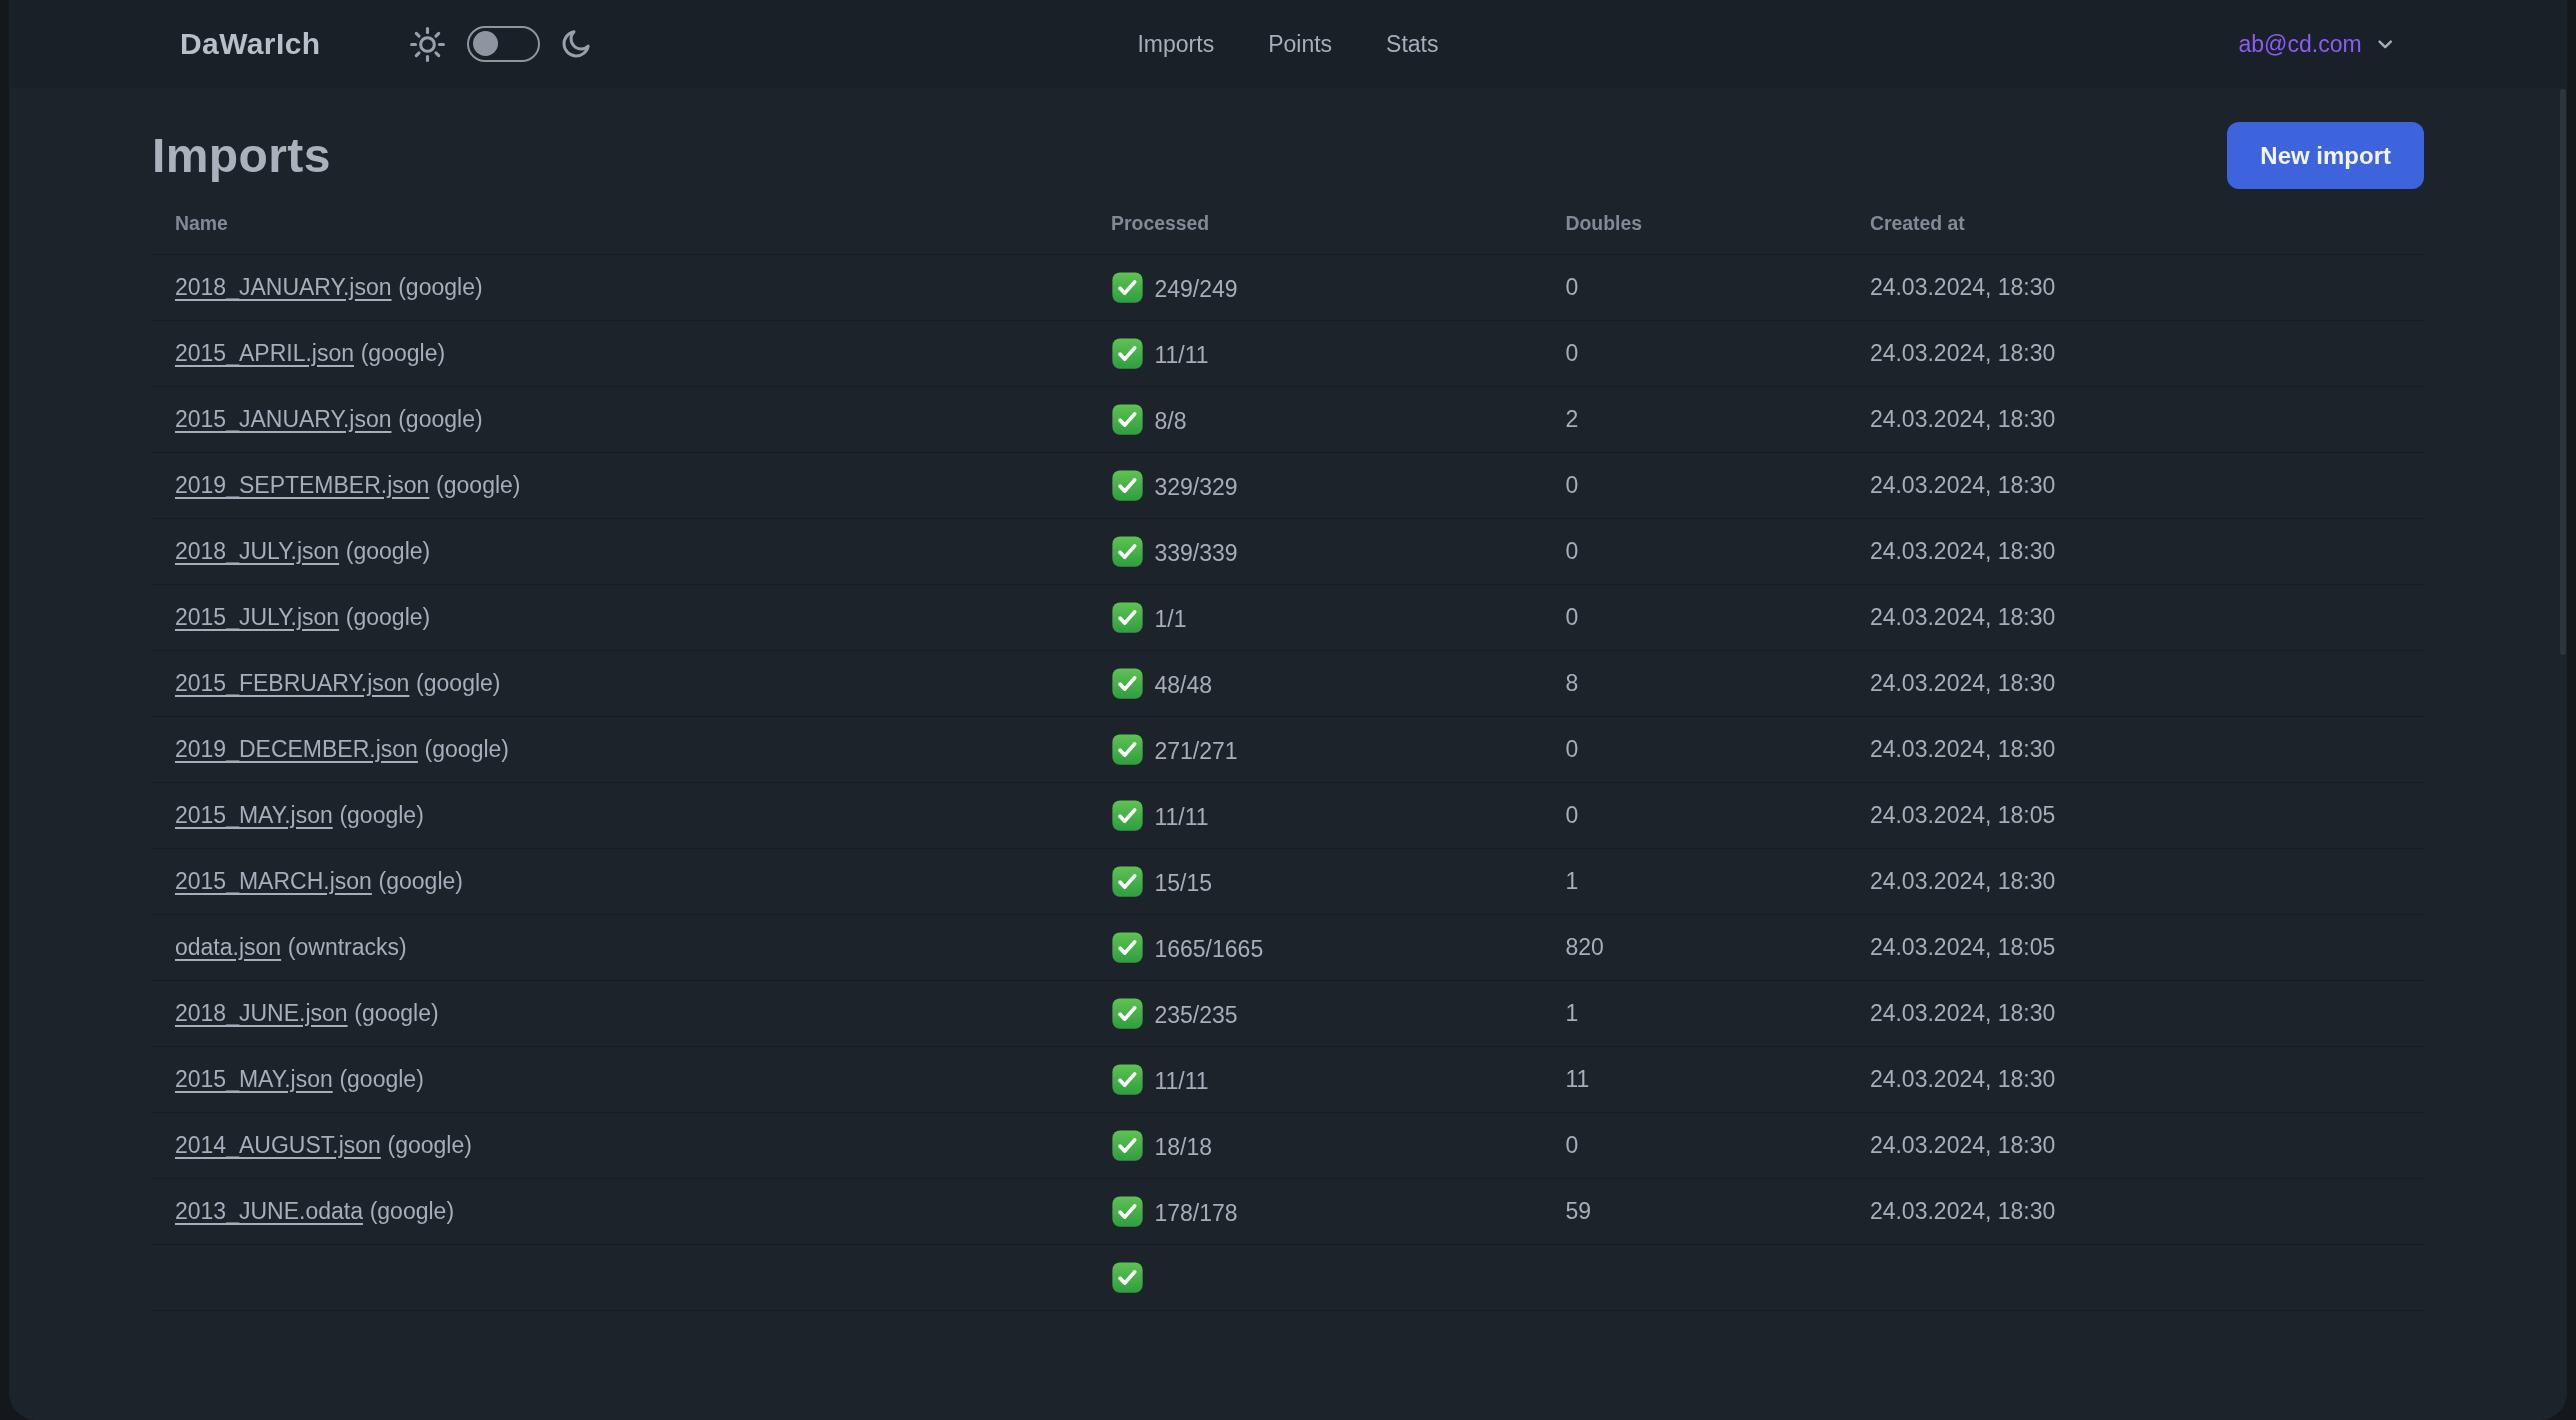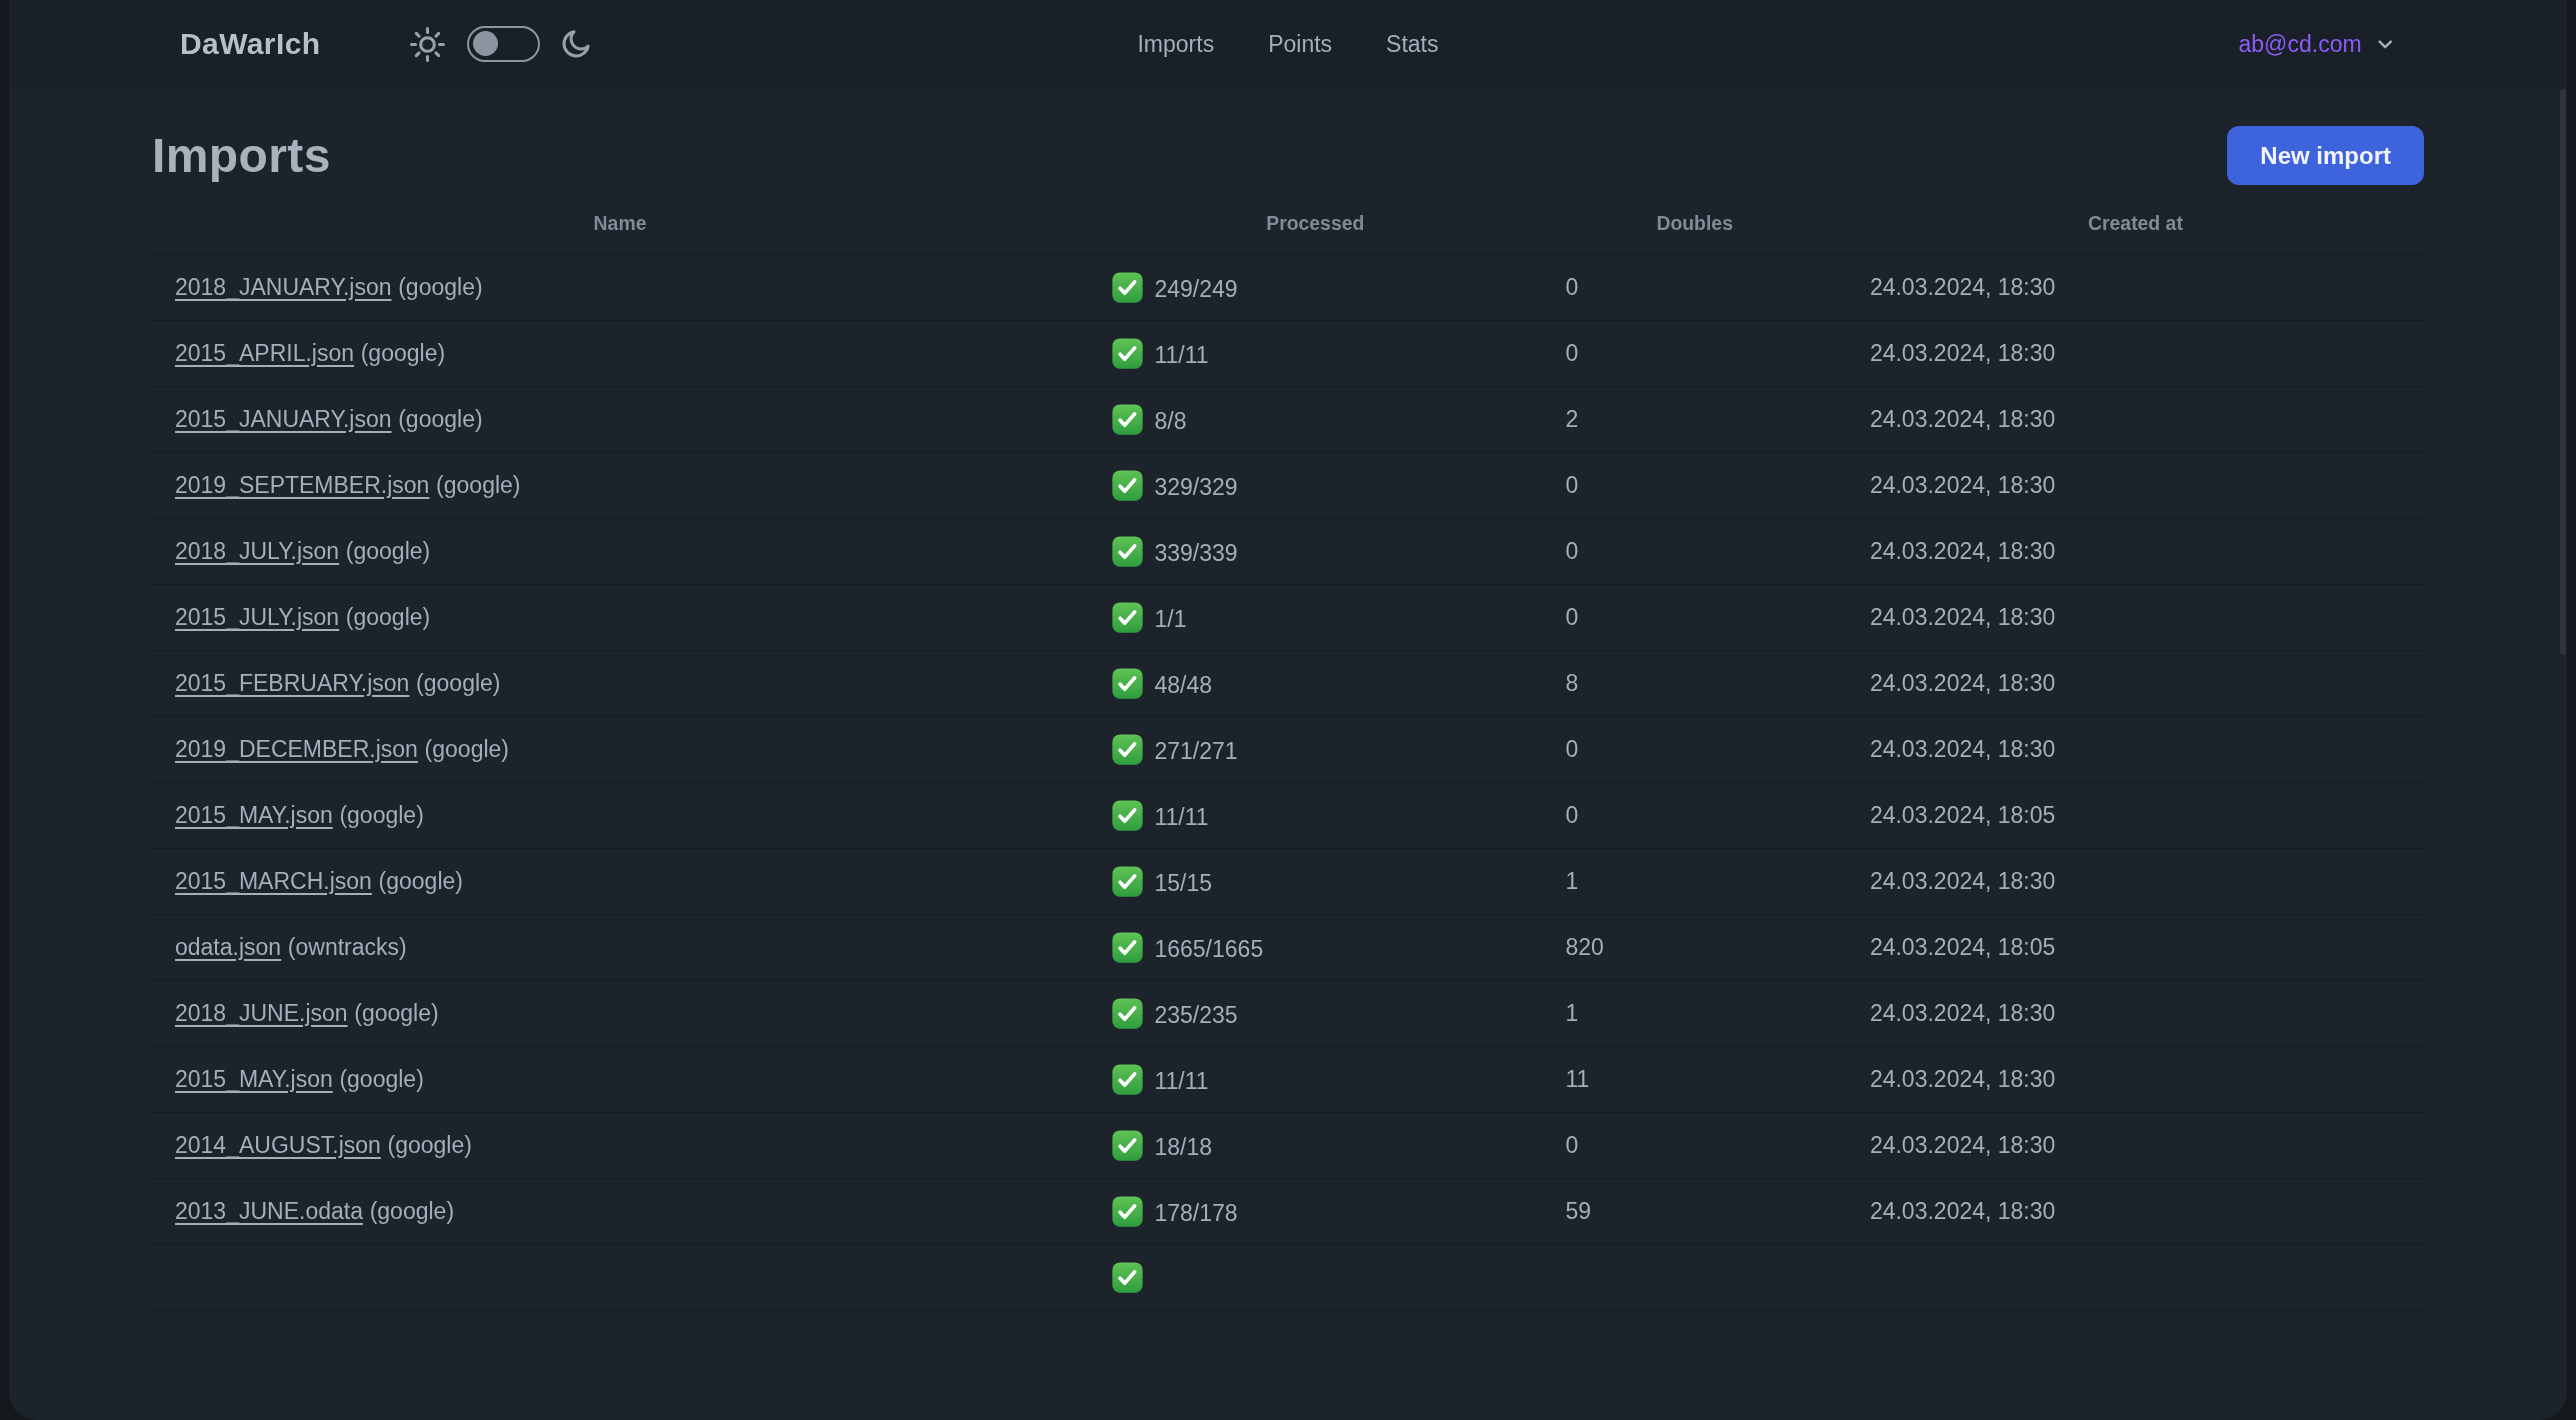--- a/index.html
+++ b/index.html
@@ -47,30 +47,30 @@
   .user-group { margin-left: auto; display: flex; align-items: center; gap: 12px; cursor: pointer; }
   .user-email { color: #8b5cf6; font-size: 23px; }
   
   main { padding: 0 143px; }
   .title-row {
     margin-top: 33px; height: 69px;
     display: flex; align-items: center; justify-content: space-between;
   }
   .page-title { font-size: 48px; font-weight: 800; color: #a9b1bd; letter-spacing: 0.4px; }
   .btn-primary {
-    height: 59px; padding: 0 33px;
+    height: 67px; padding: 0 33px;
     background: #3d63dd; color: #f2f5ff;
     font-size: 24px; font-weight: 600; font-family: "Liberation Sans", sans-serif;
     border: none; border-radius: 12px; cursor: pointer;
   }
   
   table { width: 100%; border-collapse: collapse; margin-top: 3px; table-layout: fixed; }
   col.c1 { width: 41.2%; } col.c2 { width: 20%; } col.c3 { width: 13.4%; } col.c4 { width: 25.4%; }
   th {
-    height: 61px; text-align: center; vertical-align: middle;
+    height: 61px; text-align: left; vertical-align: middle;
     padding: 0 23px; font-size: 19.4px; font-weight: 700; color: #838a97;
     border-bottom: 1.5px solid #171c22;
   }
   td {
     height: 66px; vertical-align: middle;
     padding: 0 23px; font-size: 23px; color: #a6adbb;
     border-bottom: 1.5px solid #171c22;
     white-space: nowrap; overflow: hidden;
   }
   .file-link { color: #a6adbb; text-underline-offset: 3.7px; cursor: pointer; }

